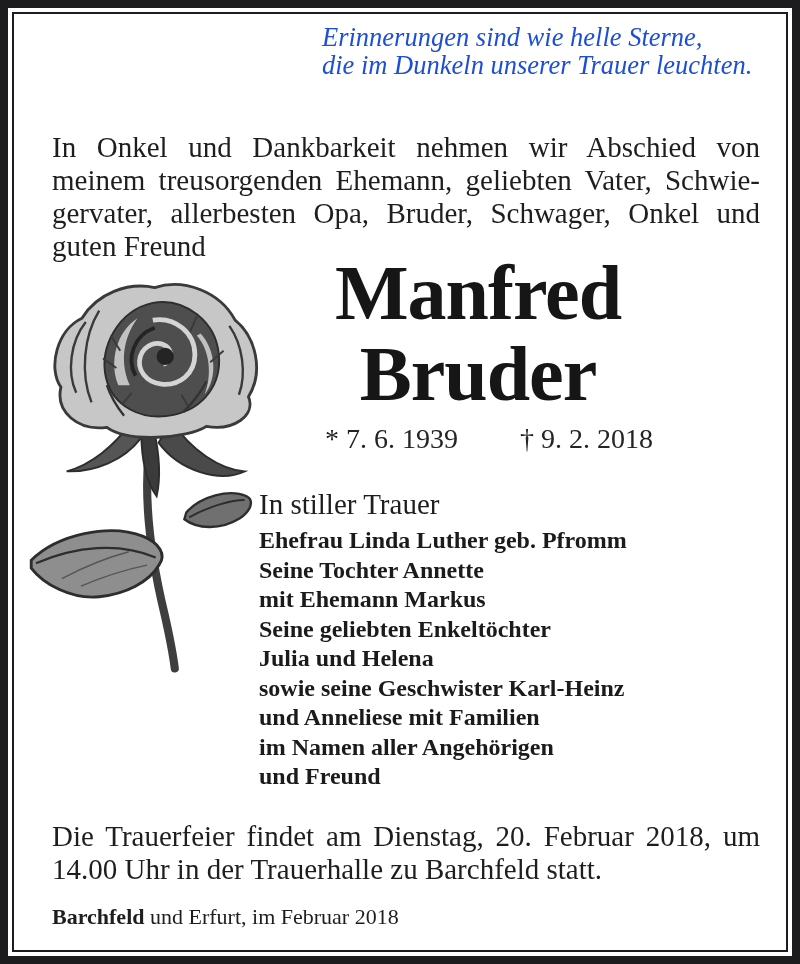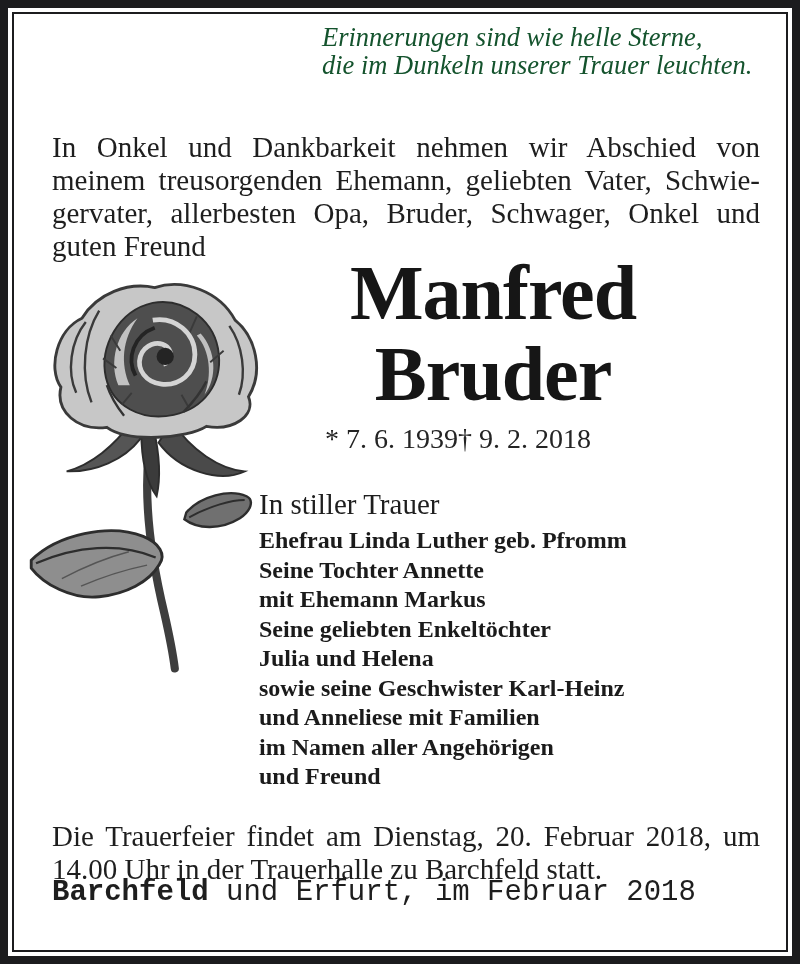--- a/index.html
+++ b/index.html
@@ -18,60 +18,60 @@
   }
   .frame-inner {
     position: absolute; inset: 12px;
     border: 2px solid #1c1c1e;
     pointer-events: none;
   }
   .quote {
     position: absolute; left: 322px; top: 24px; width: 440px;
     font-style: italic;
     font-size: 26.5px; line-height: 27.5px;
-    color: #14532d;
+    color: #1d4ed8;
   }
   .intro {
     position: absolute; left: 52px; top: 131px; width: 708px;
     font-size: 29px; line-height: 33px;
   }
   .jline { text-align: justify; text-align-last: justify; }
   .rose {
     position: absolute; left: 28px; top: 278px;
     width: 240px; height: 402px;
   }
   .name-block {
-    position: absolute; left: 273px; top: 252px; width: 440px;
+    position: absolute; left: 258px; top: 252px; width: 440px;
     text-align: center;
     font-size: 78px; line-height: 81px; font-weight: 700;
     color: #161616;
     letter-spacing: -1px;
   }
   .dates {
     position: absolute; left: 325px; top: 424px;
-    display: flex; 
+    display: flex; gap: 62px;
     font-size: 28px; line-height: 30px;
     color: #242424;
   }
   .mourning-heading {
     position: absolute; left: 259px; top: 489px;
     font-size: 29px; line-height: 31px; font-family: Liberation Serif, serif;
   }
   .family {
     position: absolute; left: 259px; top: 526px; width: 480px;
     font-size: 24px; line-height: 29.5px; font-weight: 700;
     color: #1b1b1b;
   }
   .funeral {
     position: absolute; left: 52px; top: 820px; width: 708px;
     font-size: 29px; line-height: 33px;
   }
   .dateline {
-    position: absolute; left: 52px; top: 876px; width: 708px;
-    font-size: 29px; line-height: 33px; font-family: Liberation Mono, monospace;
+    position: absolute; left: 52px; top: 900px; width: 708px;
+    font-size: 22px; line-height: 33px;
   }
   .dateline .city { font-weight: 700; }
 </style>
 </head>
 <body>
 
 <div class="frame-outer"></div>
 <div class="frame-inner"></div>
 
 <div class="quote">

